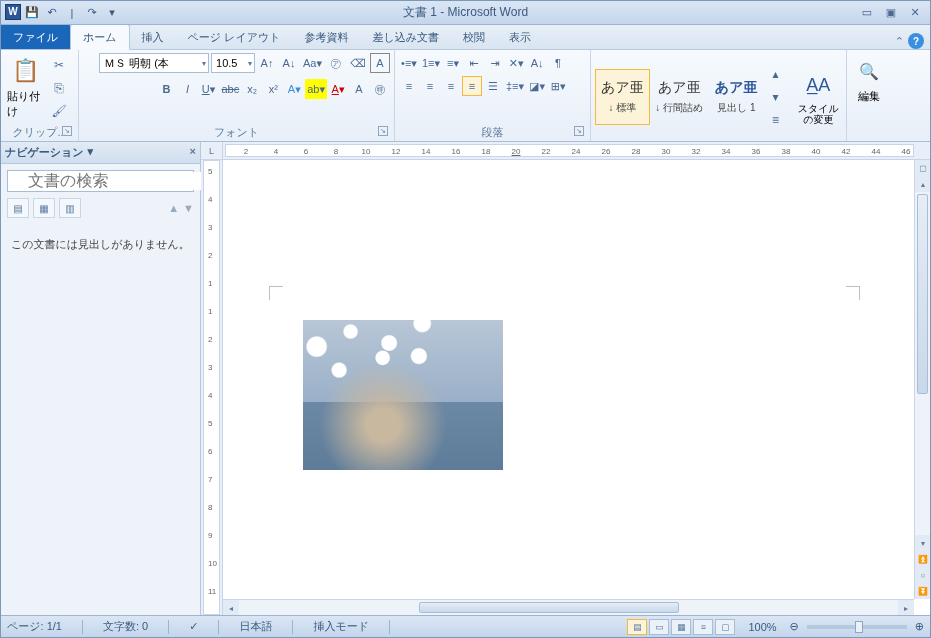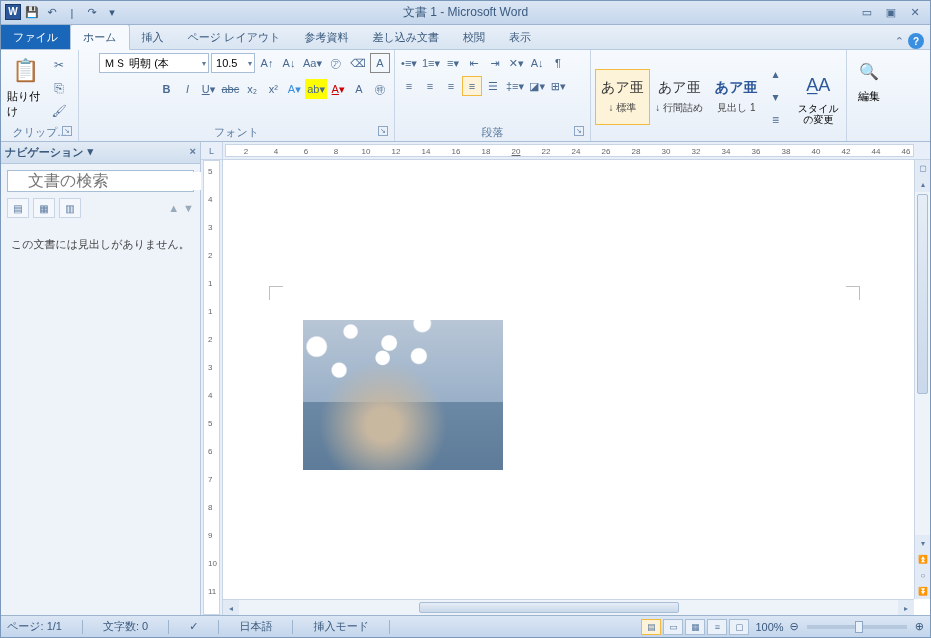--- a/index.html
+++ b/index.html
@@ -349,20 +349,20 @@
   <span>日本語</span>
     <span class="sb-sep"></span>
   <span>挿入モード</span>
     <span class="sb-sep"></span>
   <div class="sb-right">
     <div class="view-btn act">▤</div>
     <div class="view-btn">▭</div>
     <div class="view-btn">▦</div>
     <div class="view-btn">≡</div>
     <div class="view-btn">▢</div>
-    <span style="margin:0 4px">100%</span>
+    <span style="margin:0 11px">100%</span>
     <span>⊖</span>
     <div class="zoom-slider">
         <div class="zoom-thumb"></div>
       </div>
     <span>⊕</span>
   </div>
 </div>
 
 </body></html>

